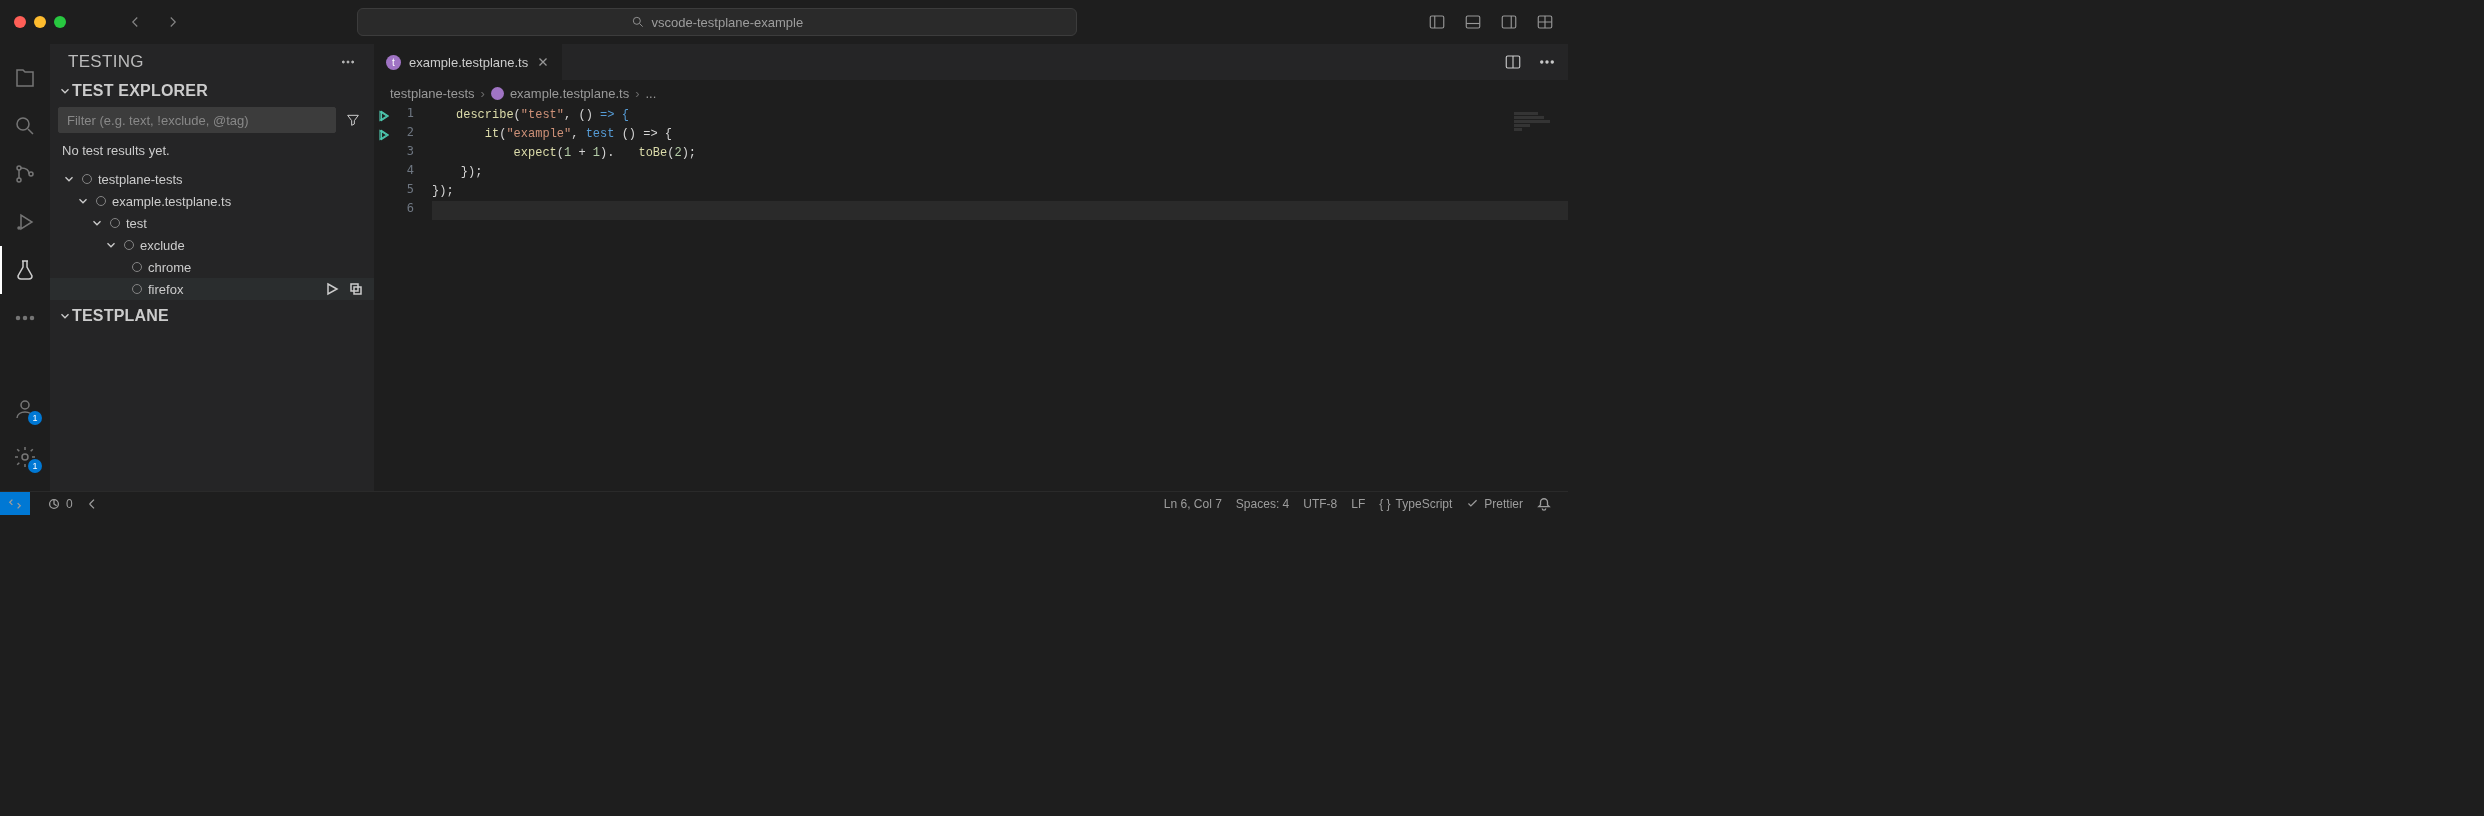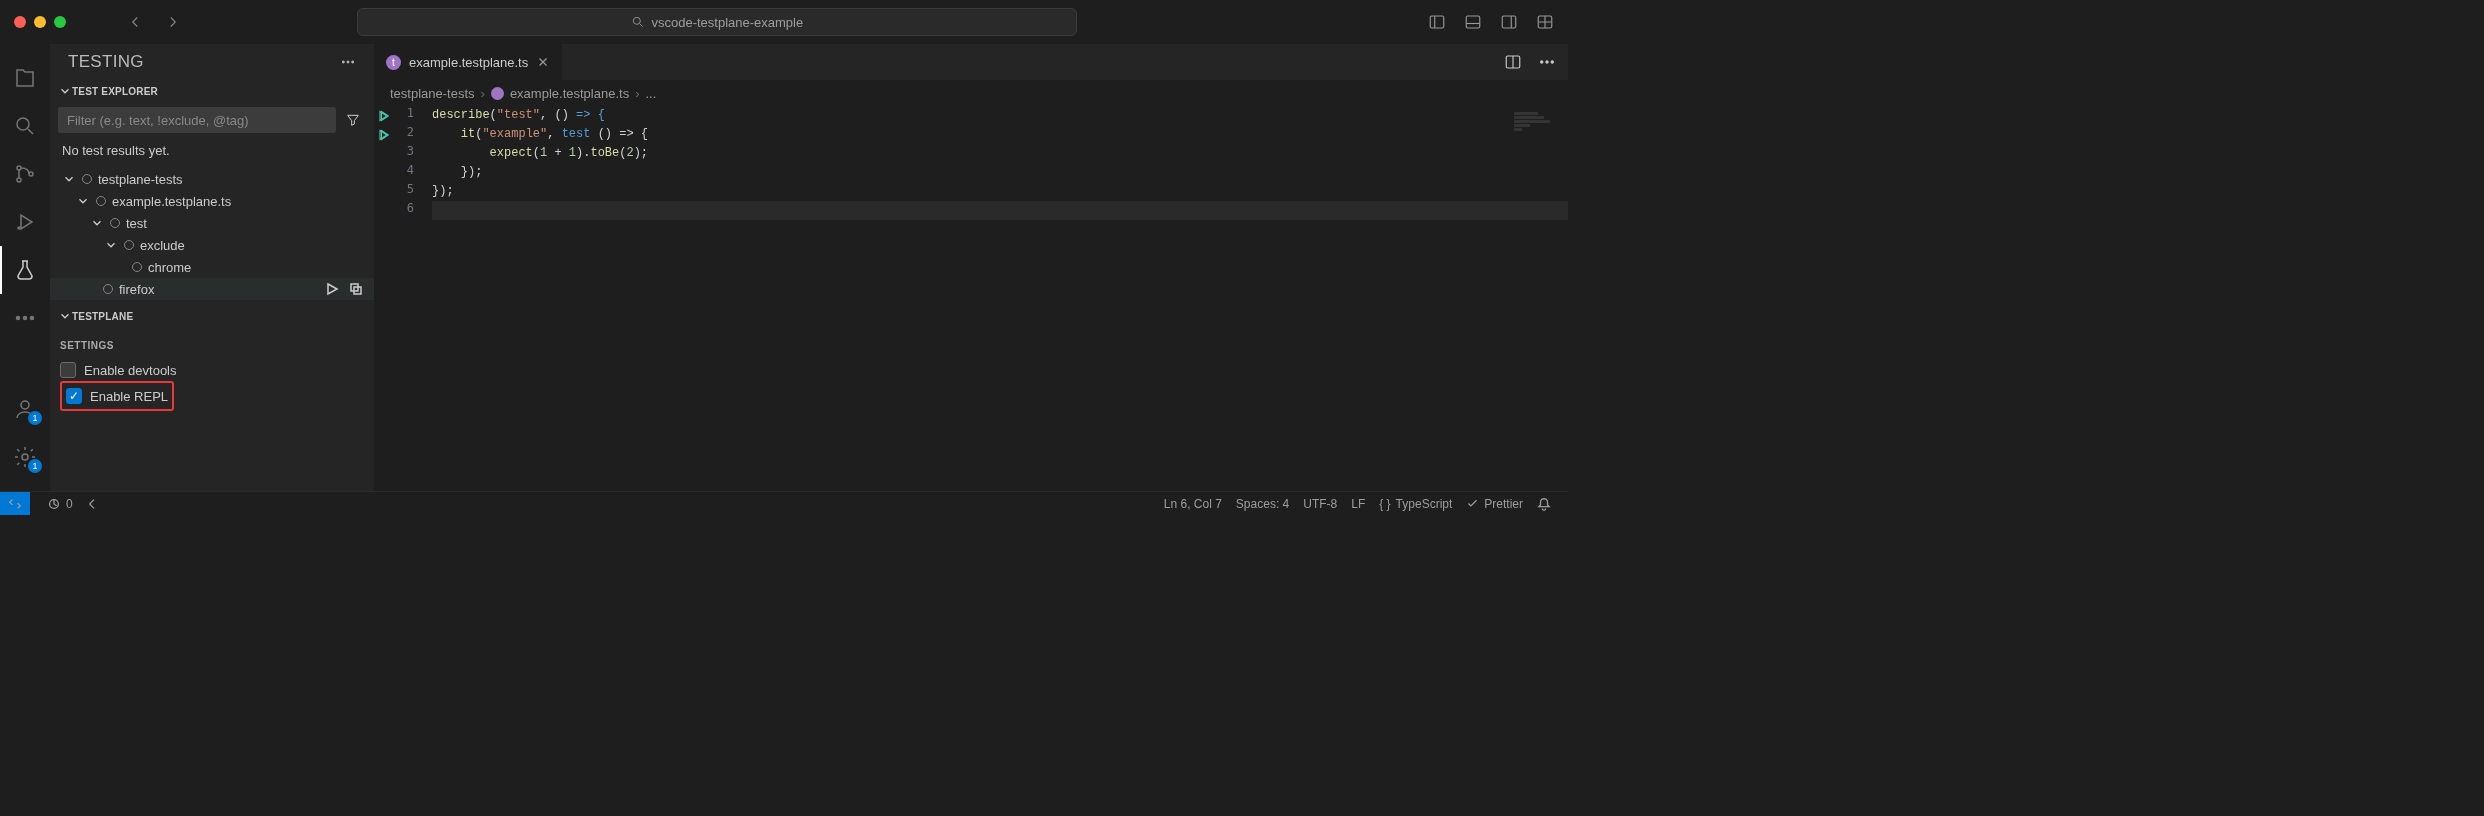--- a/index.html
+++ b/index.html
@@ -76,21 +76,21 @@
   font-size: 17px;
   letter-spacing: 0.3px;
   color: #bbbbbb;
 }
 .sidebar-title .more { margin-left: auto; }
 .section-header {
   height: 24px;
   display: flex;
   align-items: center;
   padding: 0 8px;
-  font-size: 10px;
+  font-size: 16px;
   font-weight: 700;
   letter-spacing: 0.2px;
   cursor: pointer;
 }
 .filter-row { padding: 4px 8px; display: flex; gap: 4px; }
 .filter-input {
   flex: 1;
   background: #3c3c3c;
   border: 1px solid #3c3c3c;
   height: 26px;
@@ -133,21 +133,21 @@
 .breadcrumbs { height: 26px; display:flex; align-items:center; padding-left: 16px; gap: 6px; color:#999; font-size:13px;}
 .bc-sep { opacity:.6;}
 .editor-body { flex: 1; display: flex; position: relative; }
 .gutter-actions { width: 18px;}
 .gutter-actions .run { color:#4ec9b0; height:19px; display:flex; align-items:center; justify-content:center;}
 .line-numbers { width: 40px; text-align:right; padding-right:18px;}
 .line-numbers div { height: 19px; color:#6e7681; font-family: Menlo, Monaco, monospace; font-size:12px;}
 .code { font-family: Menlo, Monaco, "Courier New", monospace; font-size: 12px; line-height:19px;}
 .code-line { height: 19px; white-space: pre; }
 .code-line.current { background: #2a2a2a; }
-.tok-fn { color: #dcdcaa; }
+.tok-fn { color: #dcdcaa; margin-left: 24px; }
 .tok-str { color: #ce9178; }
 .tok-kw { color: #569cd6; }
 .tok-num { color: #b5cea8; }
 .tok-pn { color: #d4d4d4; }
 .minimap { position: absolute; right: 14px; top: 6px; width: 40px; height: 14px; opacity:.4;}
 .minimap .mm { height:3px; background:#555; margin-bottom:1px;}
 
 .statusbar {
   height: 24px;
   background: #1e1e1e;
@@ -316,53 +316,40 @@
         <svg class="twisty" viewBox="0 0 16 16">
             <path d="M4 6l4 4 4-4"></path>
           </svg>
         <span class="state-dot"></span>
         <span>exclude</span>
       </div>
       <div class="tree-row" style="padding-left:82px">
         <span class="state-dot"></span>
         <span>chrome</span>
       </div>
-      <div class="tree-row hovered" style="padding-left:53px">
+      <div class="tree-row hovered" style="padding-left:82px">
         <span class="state-dot"></span>
         <span>firefox</span>
         <div class="tree-actions">
           <svg width="16" height="16" viewBox="0 0 16 16">
               <path d="M4 3l9 5-9 5z"></path>
             </svg>
           <svg width="16" height="16" viewBox="0 0 16 16">
               <rect x="3" y="3" width="7" height="7"></rect>
               <rect x="6" y="6" width="7" height="7"></rect>
             </svg>
         </div>
       </div>
     </div>
 
     <div class="section-header">
       <svg class="twisty" viewBox="0 0 16 16">
           <path d="M4 6l4 4 4-4"></path>
         </svg>
       <span>TESTPLANE</span>
-    </div>
-    <div class="settings-group">
-      <div class="settings-label">SETTINGS</div>
-      <div class="checkbox-row">
-        <span class="cb"></span>
-        <span>Enable devtools</span>
-      </div>
-      <div class="highlight-red" style="display:inline-flex;">
-        <div class="checkbox-row">
-          <span class="cb checked"></span>
-          <span>Enable REPL</span>
-        </div>
-      </div>
     </div>
   </div>
 
   <div class="editor-area">
     <div class="tabs">
       <div class="tab">
         <span class="icon">t</span>
         <span>example.testplane.ts</span>
         <svg class="close" width="14" height="14" viewBox="0 0 16 16">
             <path d="M4 4l8 8M12 4l-8 8"></path>

